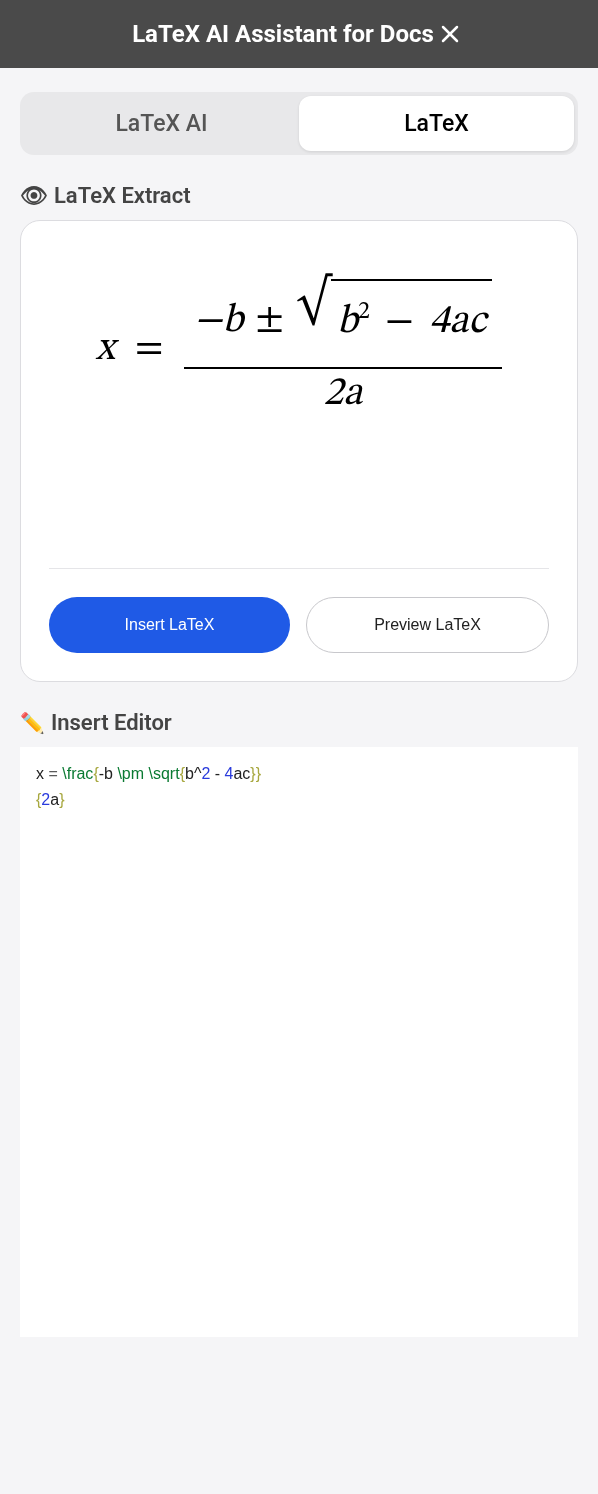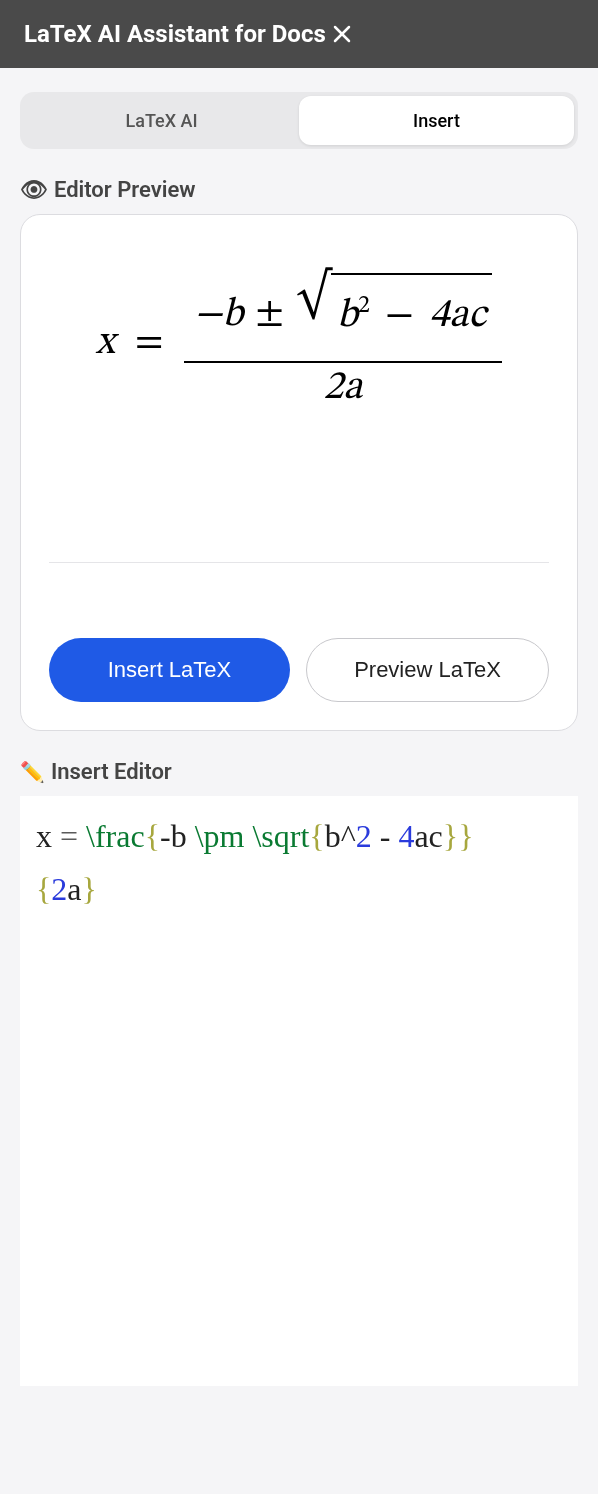--- a/index.html
+++ b/index.html
@@ -12,21 +12,21 @@
       background: #f5f5f7;
       width: 598px;
       height: 1494px;
       overflow: hidden;
     }
     .header {
       background: #4a4a4a;
       color: #ffffff;
       padding: 18px 24px;
       display: flex;
-      justify-content: flex-start;
+      justify-content: center;
       align-items: center;
     }
     .header-title {
       font-size: 24px;
       font-weight: 700;
     }
     .close-btn {
       width: 32px;
       height: 32px;
       display: flex;
@@ -46,21 +46,21 @@
       display: flex;
       background: #e8e8ea;
       border-radius: 14px;
       padding: 4px;
       margin-bottom: 28px;
     }
     .tab {
       flex: 1;
       text-align: center;
       padding: 14px 0;
-      font-size: 18px;
+      font-size: 23px;
       font-weight: 500;
       color: #555;
       border-radius: 12px;
       cursor: pointer;
     }
     .tab.active {
       background: #ffffff;
       color: #000;
       box-shadow: 0 1px 3px rgba(0,0,0,0.1);
     }
@@ -147,42 +147,41 @@
       font-style: normal;
       vertical-align: super;
     }
     .btn-row {
       display: flex;
       gap: 16px;
     }
     .btn {
       flex: 1;
       padding: 18px 0;
-      font-size: 22px;
+      font-size: 16px;
       font-weight: 500;
       border-radius: 32px;
       cursor: pointer;
       text-align: center;
       border: none;
-      margin-top: 47px;
     }
     .btn-primary {
       background: #1f5ae6;
       color: #ffffff;
     }
     .btn-secondary {
       background: #ffffff;
       color: #222;
       border: 1px solid #c8c8cc;
     }
     .editor-area {
       background: #ffffff;
       padding: 14px 16px;
-      font-family: Liberation Serif, serif;
-      font-size: 32px;
+      font-family: Liberation Sans, sans-serif;
+      font-size: 16px;
       line-height: 1.65;
       min-height: 590px;
       word-break: break-word;
       color: #222;
     }
     .tok-cmd { color: #0a7a32; }
     .tok-brace { color: #a7a73e; }
     .tok-num { color: #2a3bdc; }
     .tok-op { color: #5a5a5a; }
     .eye-icon {
@@ -202,26 +201,26 @@
       <line x1="5" y1="5" x2="19" y2="19"></line>
       <line x1="19" y1="5" x2="5" y2="19"></line>
     </svg>
   </div>
 </div>
 
 <div class="content">
 
   <div class="tabs">
     <div class="tab">LaTeX AI</div>
-    <div class="tab active">Insert</div>
+    <div class="tab active">LaTeX</div>
   </div>
 
   <div class="section-label">
     <span class="eye-icon">👁</span>
-    <span>Editor Preview</span>
+    <span>LaTeX Extract</span>
   </div>
 
   <div class="preview-card">
     <div class="formula-area">
       <div class="formula">
         <span class="formula-lhs">x</span>
         <span class="formula-eq">=</span>
         <span class="frac">
           <span class="frac-num">
             <span>−b</span>

